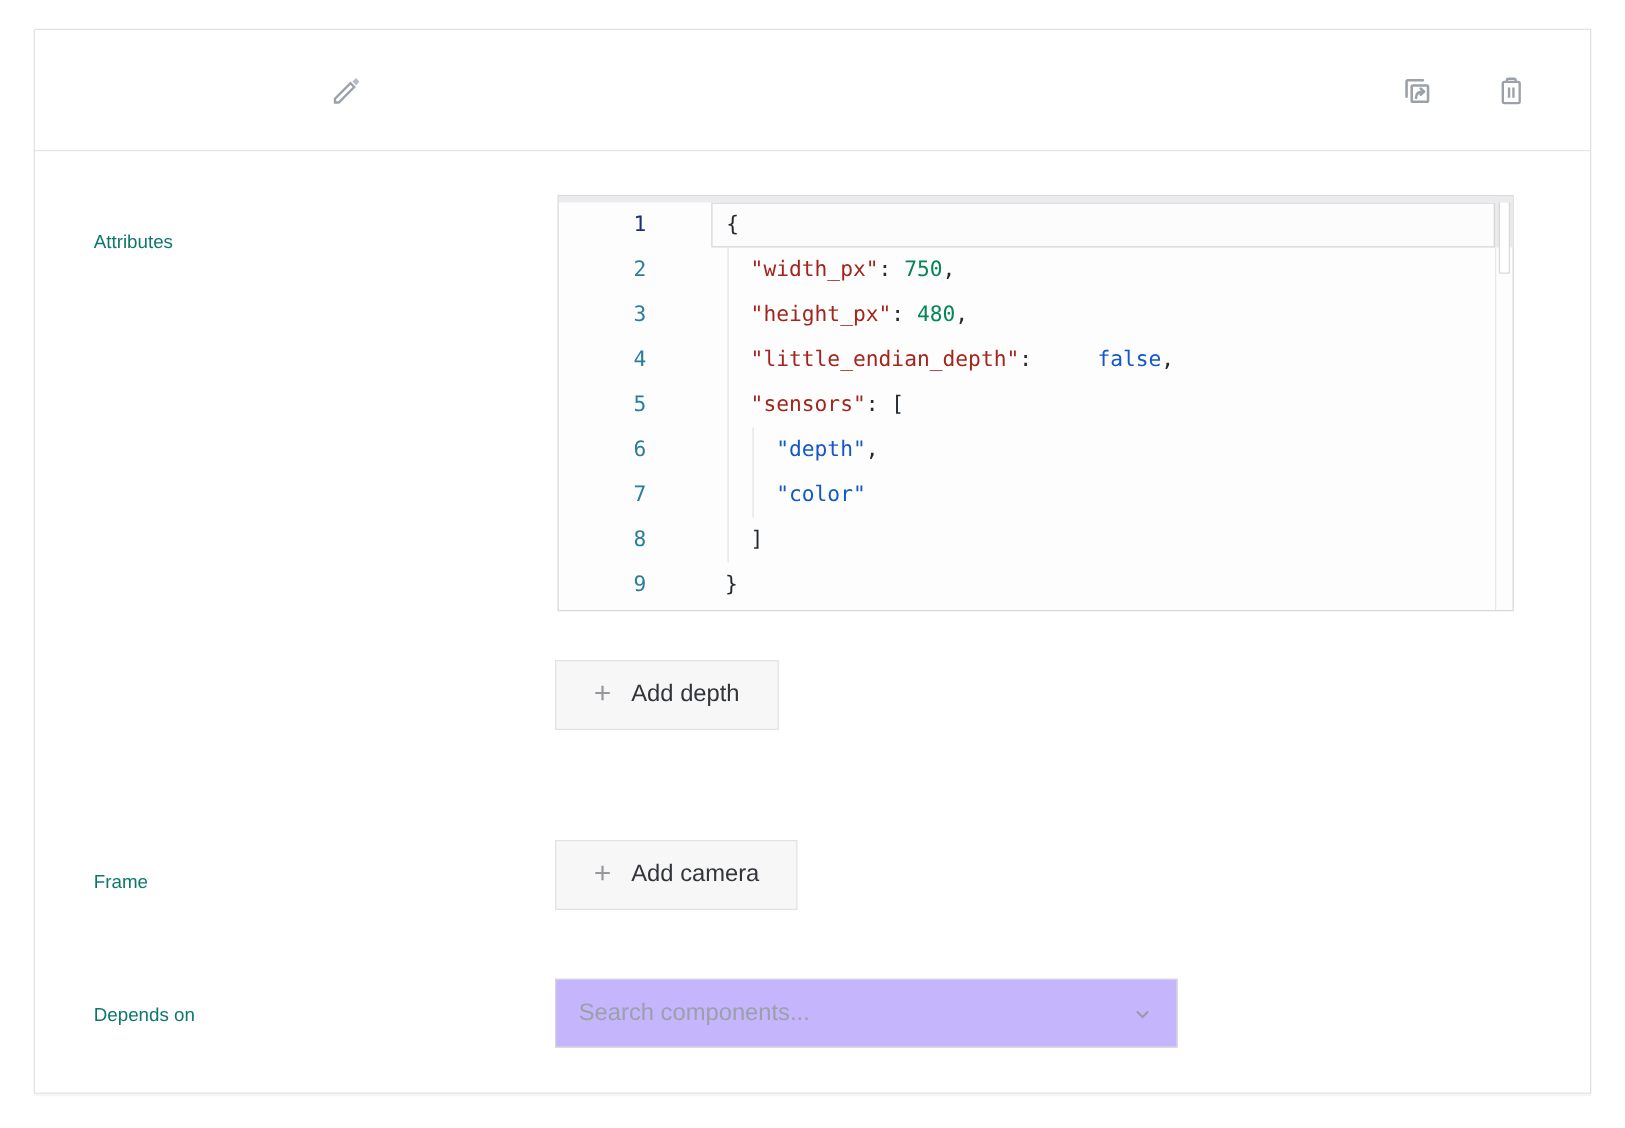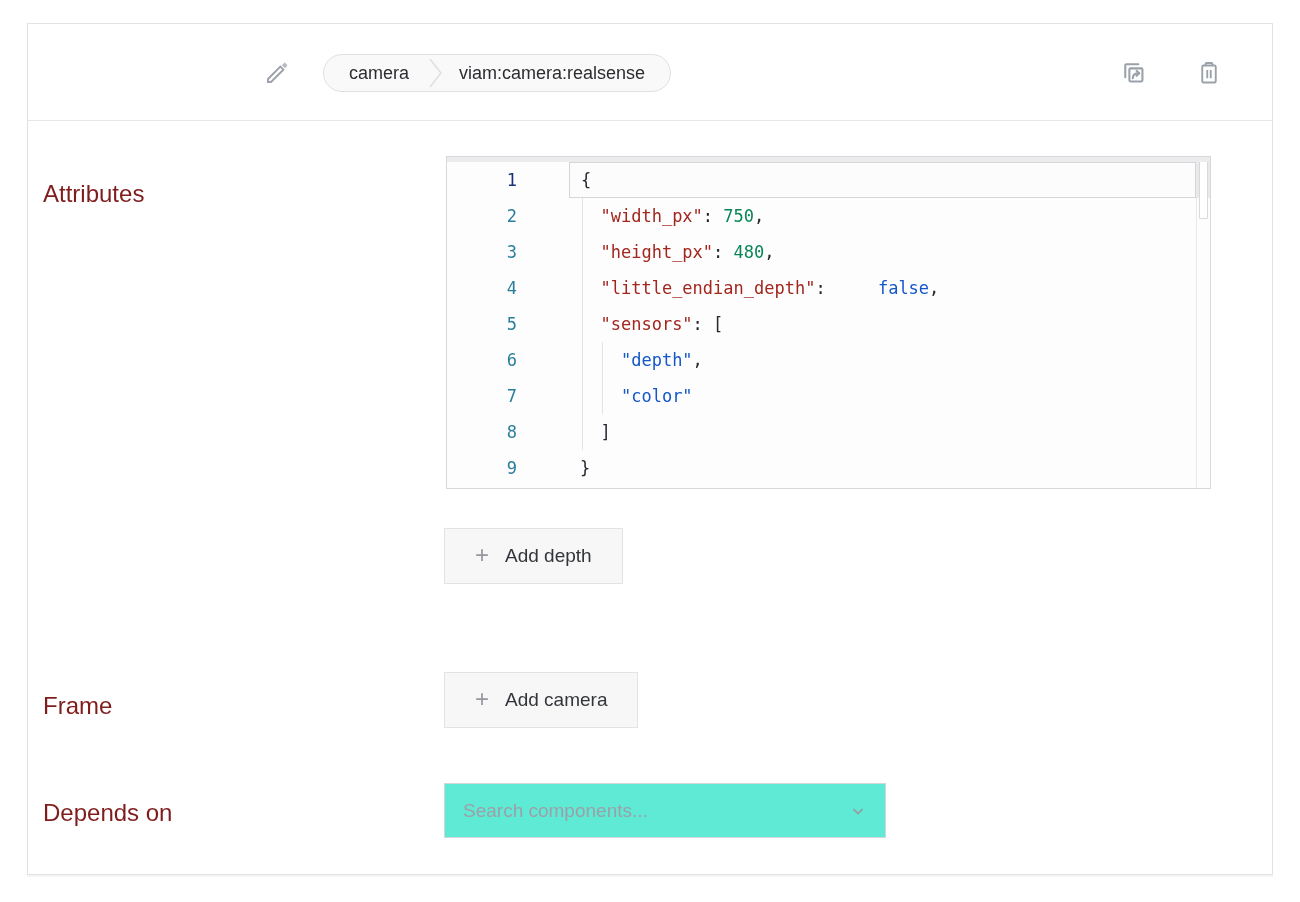--- a/index.html
+++ b/index.html
@@ -39,21 +39,21 @@
   .type-pill .seg-a { padding: 0 20px 0 25px; }
   .type-pill .seg-b { padding: 0 25px 0 16px; }
   .type-pill svg { display: block; }
   .header-actions {
     position: absolute; right: 48px; top: 0; height: 97px;
     display: flex; align-items: center; gap: 44px;
   }
   .icon-btn { background: none; border: none; cursor: pointer; padding: 0; line-height: 0; }
   
   .row-label {
-    position: absolute; left: 15px; font-size: 24px; color: #7f1d1d; line-height: 40px;
+    position: absolute; left: 47px; font-size: 15px; color: #0f766e; line-height: 40px;
   }
   
   .editor {
     position: absolute; left: 418px; top: 132px; width: 765px; height: 333px;
     border: 1px solid #d8d8da; background: #fdfdfd;
     font-family: "DejaVu Sans Mono", "Liberation Mono", monospace;
     font-size: 17px;
     display: flex;
   }
   .editor .topstrip {
@@ -94,22 +94,22 @@
   .add-btn {
     position: absolute; left: 416px; height: 56px;
     display: inline-flex; align-items: center; gap: 16px;
     background: #f7f7f8; border: 1px solid #e3e3e5; cursor: pointer;
     font-family: "Liberation Sans", sans-serif;
     font-size: 19px; color: #33353a; padding: 0 30px;
   }
   .add-btn .plus { color: #97979e; font-size: 24px; font-weight: 300; line-height: 1; margin-top: -2px; }
   
   .depends-select {
-    position: absolute; left: 416px; top: 759px; width: 442px; height: 55px;
-    background: #5eead4; border: 1px solid #d6d6da;
+    position: absolute; left: 416px; top: 759px; width: 498px; height: 55px;
+    background: #c4b5fd; border: 1px solid #d6d6da;
     display: flex; align-items: center; padding: 0 18px; cursor: pointer;
   }
   .depends-select input {
     flex: 1; border: none; outline: none; background: transparent;
     font-family: "Liberation Sans", sans-serif; font-size: 19px; color: #33353a;
   }
   .depends-select input::placeholder { color: #9ca0a9; }
   .depends-select .chev { flex: none; line-height: 0; }
 </style>
 </head>
@@ -121,29 +121,20 @@
 
     <button class="edit-btn">
       <span>
         <svg width="30" height="30" viewBox="0 0 24 24" fill="none">
           <path d="M4 17.6V20h2.4L16.3 10.1l-2.4-2.4L4 17.6z" stroke="#9ba1a8" stroke-width="1.5" fill="none"></path>
           <path d="M15.1 6.5l2.4 2.4 1.6-1.6c.4-.4.4-1 0-1.4l-1-1c-.4-.4-1-.4-1.4 0l-1.6 1.6z" fill="#b8bcc2"></path>
         </svg>
       </span>
     </button>
 
-    <div class="type-pill">
-      <span class="seg-a">camera</span>
-      <span>
-        <svg width="14" height="36" viewBox="0 0 14 36">
-            <polyline points="1,4 12,18 1,32" fill="none" stroke="#dedee1" stroke-width="1.4"></polyline>
-          </svg>
-      </span>
-      <span class="seg-b">viam:camera:realsense</span>
-    </div>
 
     <div class="header-actions">
       <button class="icon-btn">
         <span>
           <svg width="33" height="33" viewBox="0 0 24 24" fill="none" stroke="#9ba1a8" stroke-width="1.5">
             <path d="M15.5 6H6.8C6.4 6 6 6.4 6 6.8v8.7" stroke-linecap="round"></path>
             <rect x="9" y="9" width="9.5" height="9.5" rx="0.8" fill="#ffffff"></rect>
             <path d="M11.5 16.2c0-2.6 1.6-3.6 4.3-3.6" stroke-linecap="round"></path>
             <path d="M14.2 10.8l2 1.8-2 1.8" stroke-linecap="round" stroke-linejoin="round"></path>
           </svg>

